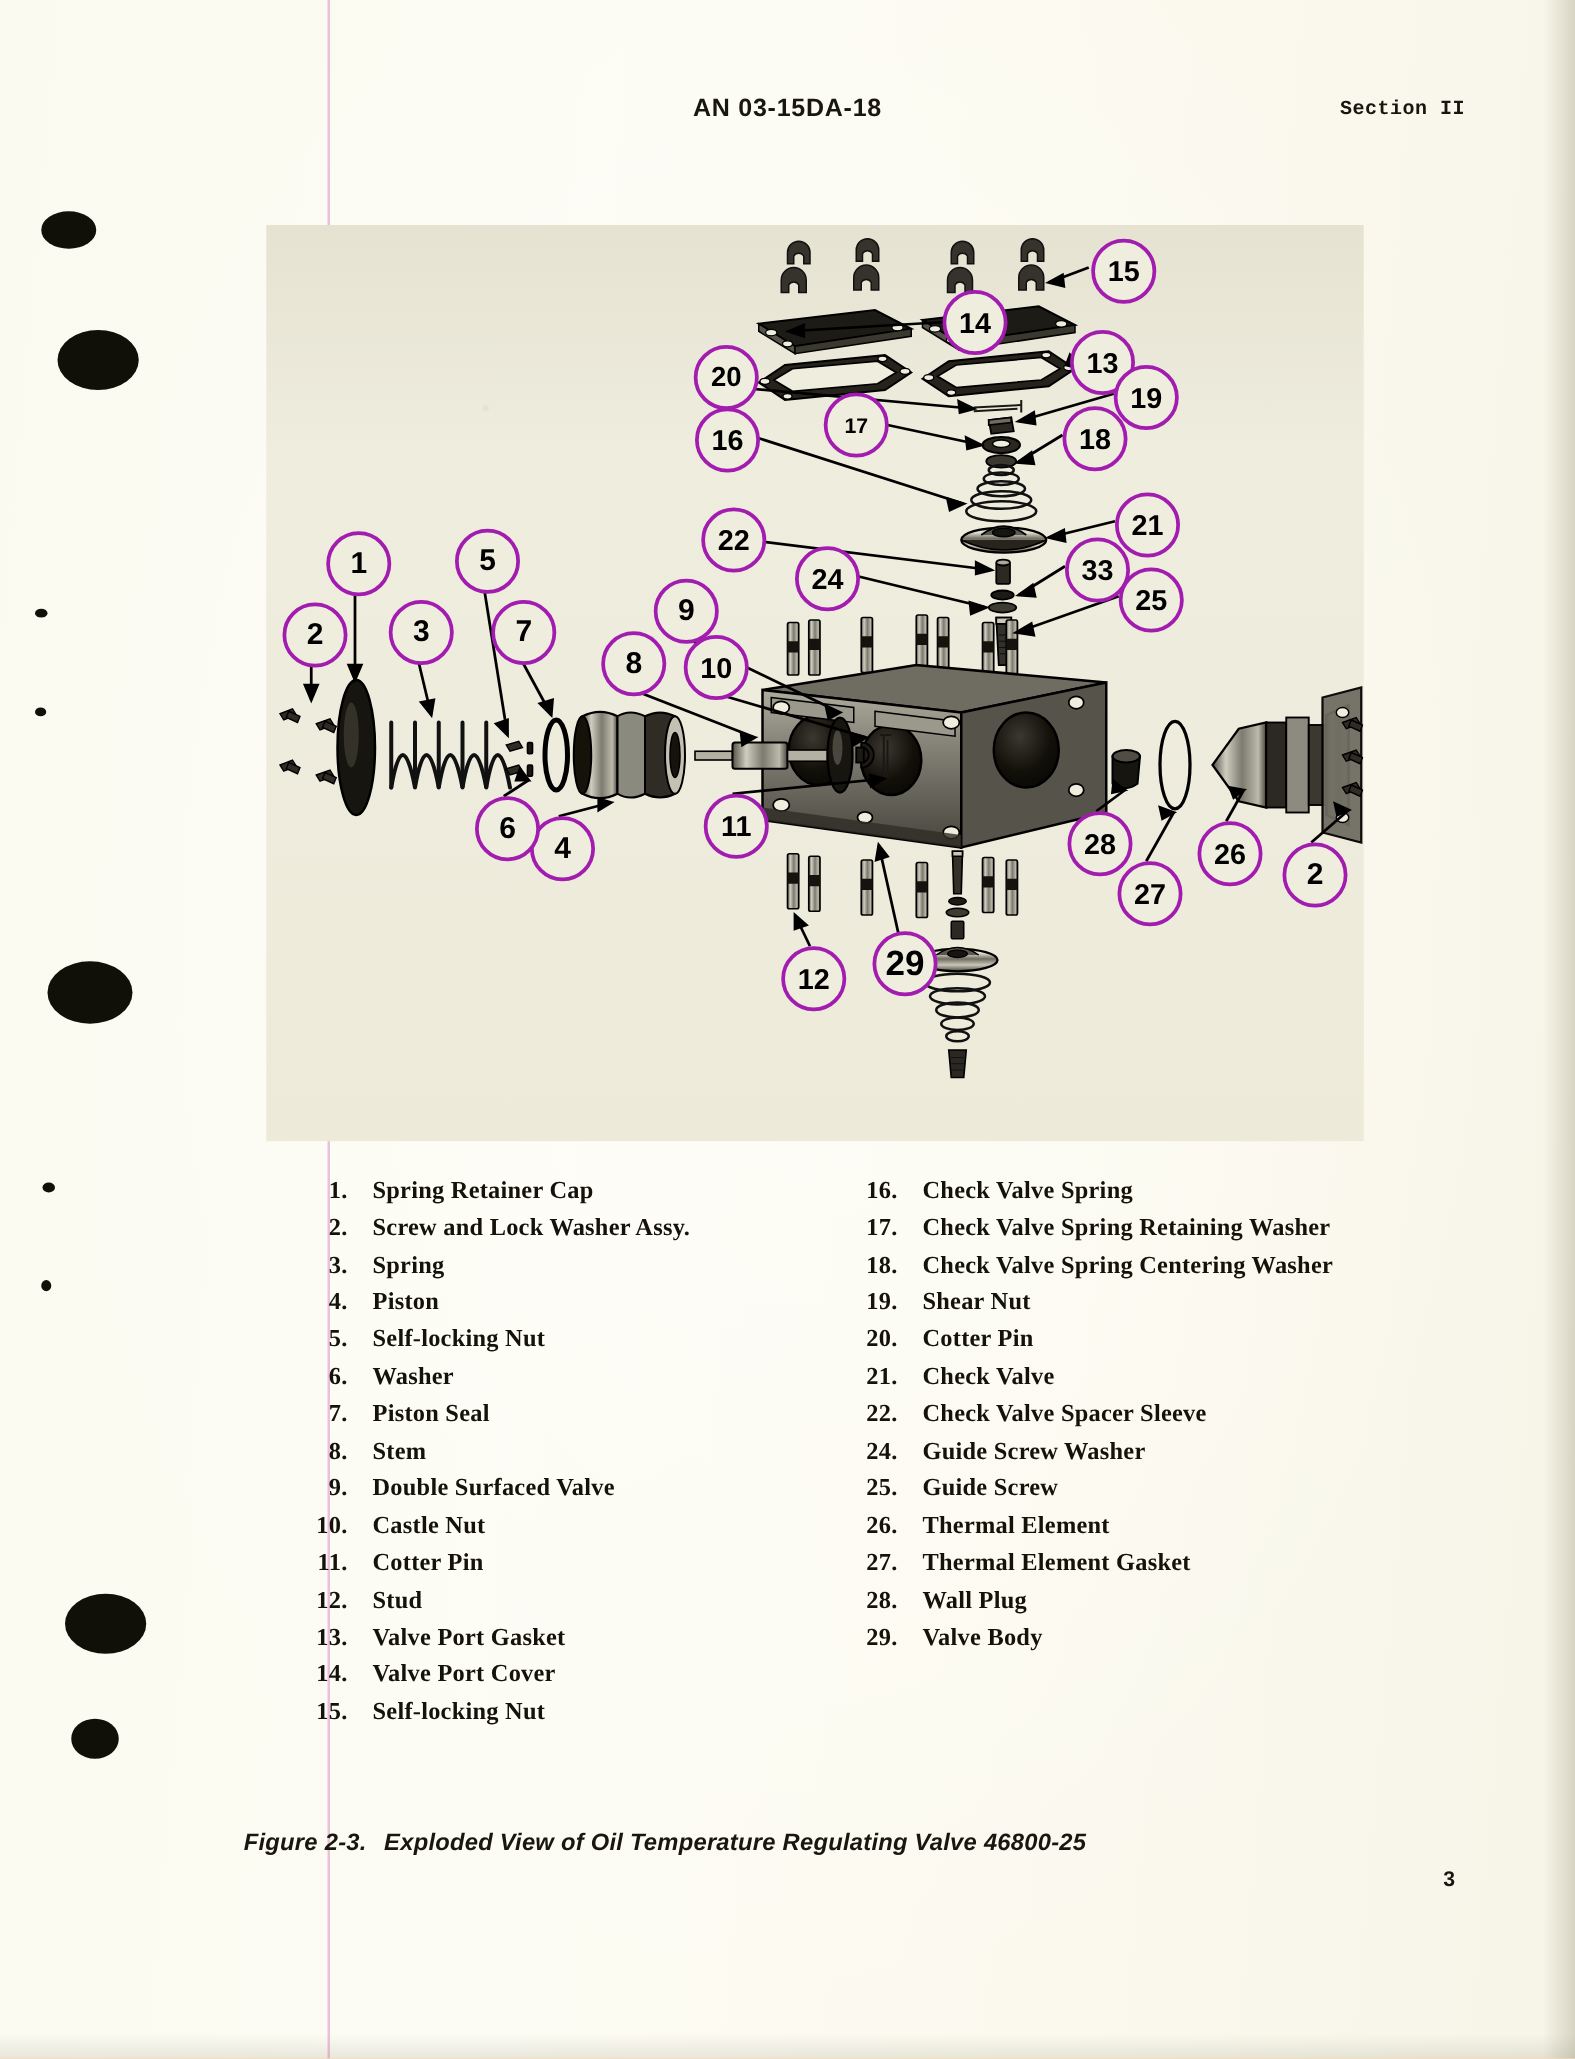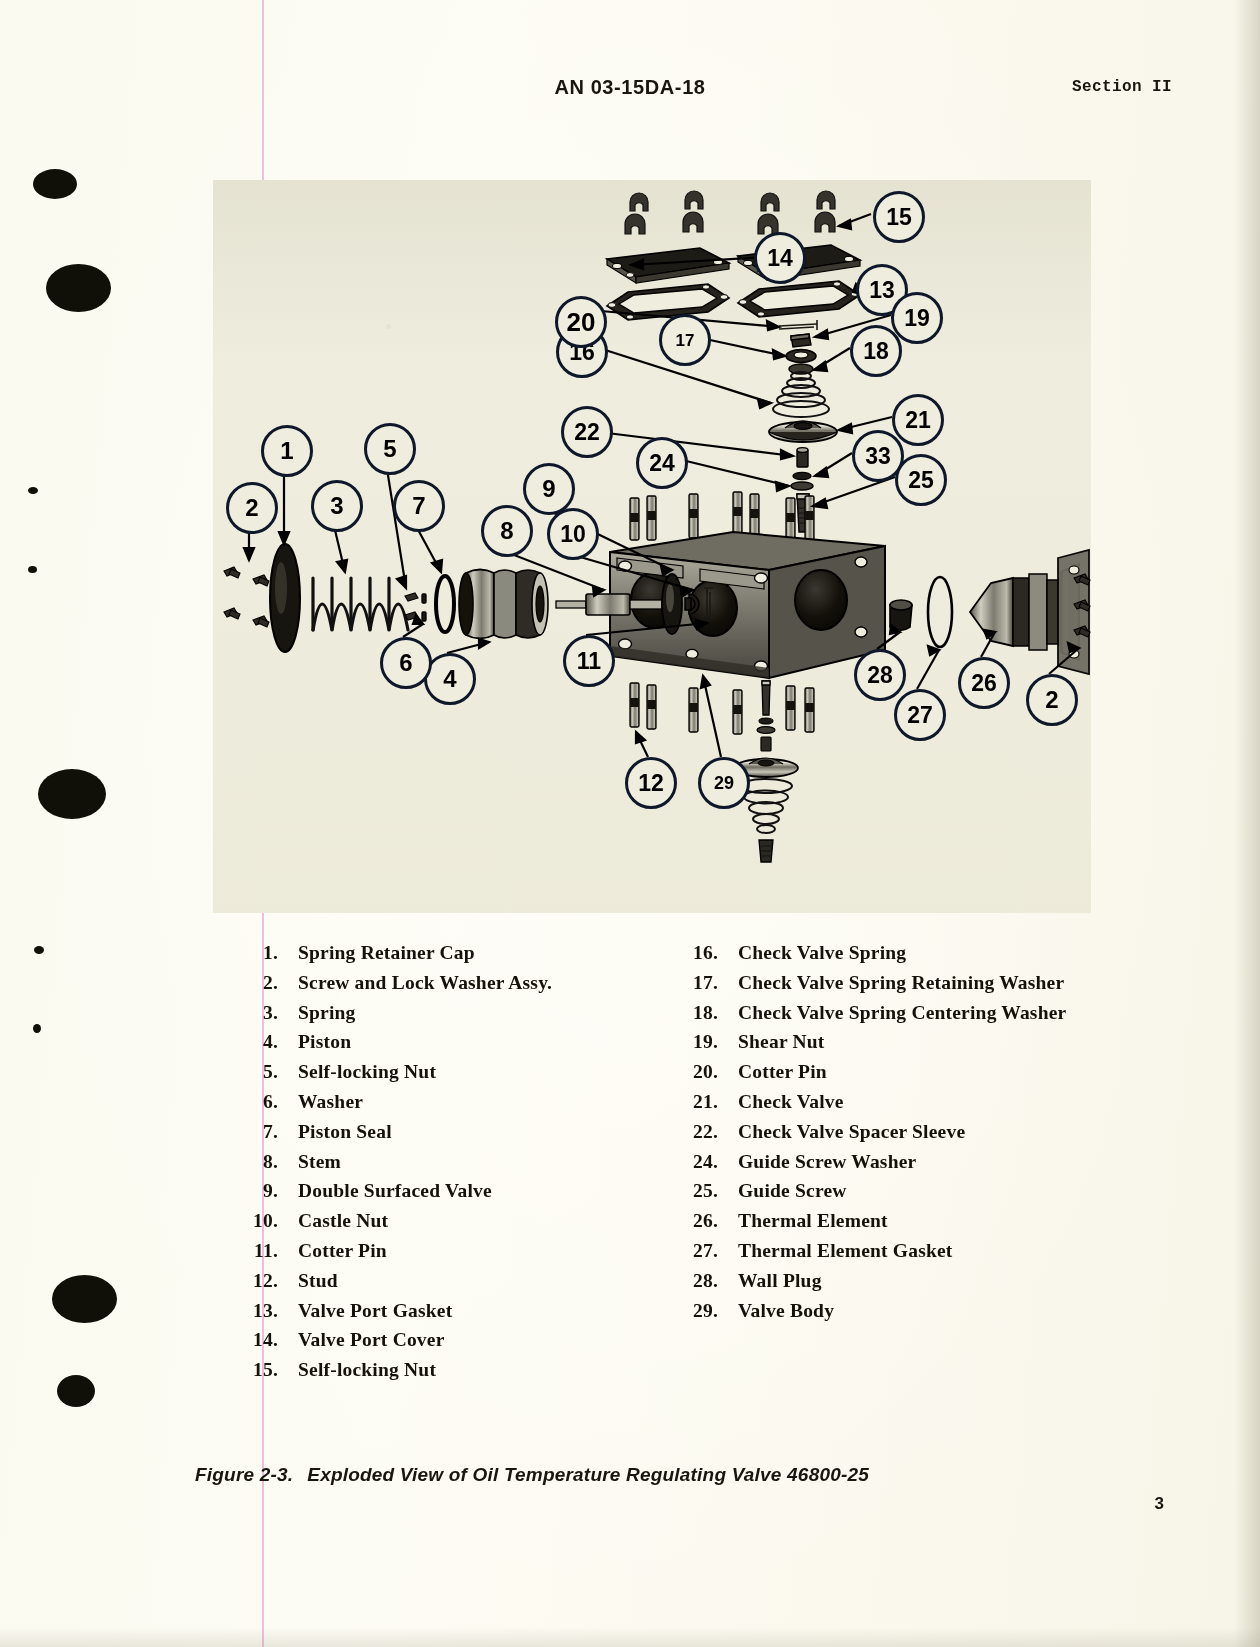--- a/index.html
+++ b/index.html
@@ -99,21 +99,21 @@
     background:
       radial-gradient(circle at 20% 20%, rgba(0,0,0,0.035) 0 2px, rgba(0,0,0,0) 3px),
       linear-gradient(180deg, rgba(210,206,186,0.35), rgba(238,235,219,0.1) 25%, rgba(232,228,208,0.30));
     pointer-events: none;
   }
   .plate svg { position: absolute; inset: 0; }
 
   
   .callout {
     position: absolute;
-    border: 3px solid #0f172a;
+    border: 3px solid #a21caf;
     border-radius: 50%;
     background: #efedde;
     display: flex;
     align-items: center;
     justify-content: center;
     font-family: "Liberation Sans", sans-serif;
     font-weight: bold;
     color: #000;
     line-height: 1;
   }
@@ -625,30 +625,30 @@
         <div class="callout" style="left: 334px; top: 328px; width: 46px; height: 46px; font-size: 23px;">10</div>
         <div class="callout" style="left: 350px; top: 455px; width: 46px; height: 46px; font-size: 23px;">11</div>
         <div class="callout" style="left: 412px; top: 577px; width: 46px; height: 46px; font-size: 23px;">12</div>
         <div class="callout" style="left: 643px; top: 84px; width: 46px; height: 46px; font-size: 23px;">13</div>
         <div class="callout" style="left: 541px; top: 52px; width: 46px; height: 46px; font-size: 23px;">14</div>
         <div class="callout" style="left: 660px; top: 11px; width: 46px; height: 46px; font-size: 23px;">15</div>
         <div class="callout" style="left: 343px; top: 146px; width: 46px; height: 46px; font-size: 23px;">16</div>
         <div class="callout" style="left: 446px; top: 134px; width: 46px; height: 46px; font-size: 17px;">17</div>
         <div class="callout" style="left: 637px; top: 145px; width: 46px; height: 46px; font-size: 23px;">18</div>
         <div class="callout" style="left: 678px; top: 112px; width: 46px; height: 46px; font-size: 23px;">19</div>
-        <div class="callout" style="left: 342px; top: 116px; width: 46px; height: 46px; font-size: 26px; text-align: right;">20</div>
+        <div class="callout" style="left: 342px; top: 96px; width: 46px; height: 46px; font-size: 22px; text-align: right;">20</div>
         <div class="callout" style="left: 679px; top: 214px; width: 46px; height: 46px; font-size: 23px;">21</div>
         <div class="callout" style="left: 348px; top: 226px; width: 46px; height: 46px; font-size: 23px;">22</div>
         <div class="callout" style="left: 639px; top: 250px; width: 46px; height: 46px; font-size: 23px;">33</div>
         <div class="callout" style="left: 423px; top: 257px; width: 46px; height: 46px; font-size: 23px;">24</div>
         <div class="callout" style="left: 682px; top: 274px; width: 46px; height: 46px; font-size: 23px;">25</div>
         <div class="callout" style="left: 745px; top: 477px; width: 46px; height: 46px; font-size: 23px;">26</div>
         <div class="callout" style="left: 681px; top: 509px; width: 46px; height: 46px; font-size: 23px;">27</div>
         <div class="callout" style="left: 641px; top: 469px; width: 46px; height: 46px; font-size: 23px;">28</div>
-        <div class="callout" style="left: 485px; top: 577px; width: 46px; height: 46px; font-size: 18px;">29</div>
+        <div class="callout" style="left: 485px; top: 565px; width: 46px; height: 46px; font-size: 28px;">29</div>
         <div class="callout" style="left: 813px; top: 494px; width: 46px; height: 46px; font-size: 24px;">2</div>
       </div>
   </div>
 
   <div class="parts">
     <div class="col col-left" id="parts-left">
         <div class="prow">
           <span class="pnum">1.</span>
           <span class="plabel">Spring  Retainer  Cap</span>
         </div>

